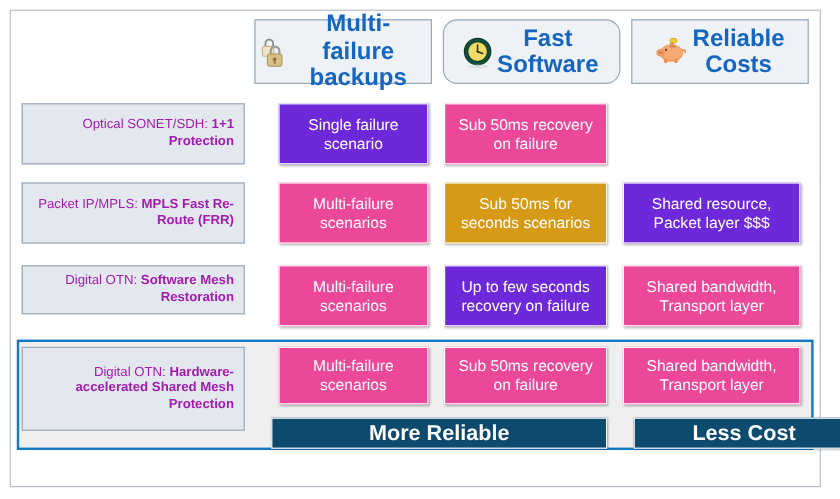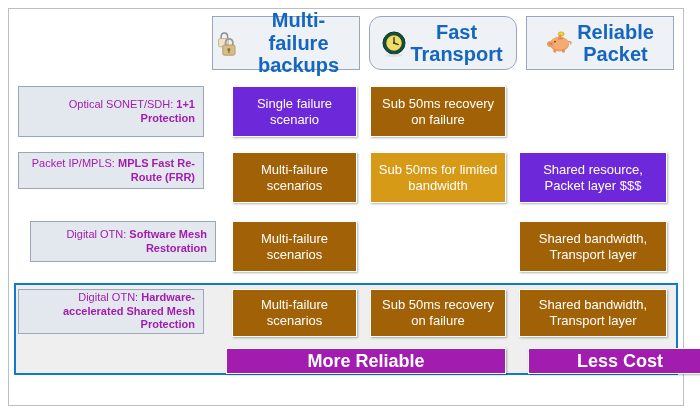--- a/index.html
+++ b/index.html
@@ -101,26 +101,26 @@
   .val {
     color: #ffffff;
     font-size: 13px;
     font-weight: normal;
     border: 1px solid rgba(255,255,255,0.85);
     box-shadow: 1px 1px 2px rgba(0,0,0,0.30);
     padding: 0 3px;
     line-height: 1.22;
   }
   .val.red   { background: #6d28d9; border-color: #ffffff; }
-  .val.green { background: #a16207; border-color: #ffffff; }
+  .val.green { background: #ec4899; border-color: #ffffff; }
   .val.gold  { background: #d79a16; border-color: #ffffff; }
 
   
   .banner {
-    background: #a21caf;
+    background: #0c4a6e;
     color: #ffffff;
     font-weight: bold;
     font-size: 18px;
     border: 1px solid #ffffff;
     box-shadow: 1px 1px 2px rgba(0,0,0,0.30);
   }
 
   
   .icon {
     flex: 0 0 auto;
@@ -169,21 +169,21 @@
             <circle cx="13" cy="15" r="8.4" fill="#e8cf4a" stroke="#0f4434" stroke-width="1.2"></circle>
             <circle cx="13" cy="15" r="7.0" fill="#f0dc6a"></circle>
             <line x1="13" y1="15" x2="13" y2="9.6" stroke="#3b3b1a" stroke-width="1.4" stroke-linecap="round"></line>
             <line x1="13" y1="15" x2="17.2" y2="16.6" stroke="#3b3b1a" stroke-width="1.4" stroke-linecap="round"></line>
             <circle cx="13" cy="15" r="1" fill="#3b3b1a"></circle>
             <ellipse cx="13" cy="27.4" rx="8.5" ry="1.6" fill="#cfd6dd" opacity="0.55"></ellipse>
           </svg>
         </span>
         <span class="hdr-text">
           <span>Fast</span><br>
-          <span>Transport</span>
+          <span>Software</span>
         </span>
       </span>
     </div>
 
     <div class="cell hdr" style="left:526px; top:16px; width:148px; height:54px;">
       <span class="hdr-inner">
         <span class="icon">
           <svg width="30" height="28" viewBox="0 0 30 28">
 
             <ellipse cx="17.2" cy="5.0" rx="3.0" ry="2.1" fill="#f3cf3a" stroke="#c9a317" stroke-width="0.7"></ellipse>
@@ -202,59 +202,62 @@
             <rect x="9.4" y="20.2" width="2.8" height="3.4" rx="1.2" fill="#e98c4c"></rect>
             <rect x="18.0" y="20.2" width="2.8" height="3.4" rx="1.2" fill="#e98c4c"></rect>
 
             <path d="M24.6 12.6 q3.0 -0.4 2.2 2.2" fill="none" stroke="#e98c4c" stroke-width="1.3" stroke-linecap="round"></path>
 
             <rect x="13.8" y="9.2" width="5.4" height="1.1" rx="0.5" fill="#c97a41"></rect>
           </svg>
         </span>
         <span class="hdr-text">
           <span>Reliable</span><br>
-          <span>Packet</span>
+          <span>Costs</span>
         </span>
       </span>
     </div>
 
     <div class="cell rowlabel" style="left:18px; top:86px; width:186px; height:51px;">
       <span><span>Optical SONET/SDH: </span><b>1+1 Protection</b></span>
     </div>
     <div class="cell val red" style="left:232px; top:86px; width:125px; height:51px;">
       <span>Single failure scenario</span>
     </div>
     <div class="cell val green" style="left:370px; top:86px; width:136px; height:51px;">
       <span>Sub 50ms recovery on failure</span>
     </div>
 
-    <div class="cell rowlabel" style="left:18px; top:152px; width:186px; height:37px;">
+    <div class="cell rowlabel" style="left:18px; top:152px; width:186px; height:51px;">
       <span><span>Packet IP/MPLS: </span><b>MPLS Fast Re-Route (FRR)</b></span>
     </div>
     <div class="cell val green" style="left:232px; top:152px; width:125px; height:51px;">
       <span>Multi-failure scenarios</span>
     </div>
     <div class="cell val gold" style="left:370px; top:152px; width:136px; height:51px;">
-      <span>Sub 50ms for limited bandwidth</span>
+      <span>Sub 50ms for seconds scenarios</span>
     </div>
     <div class="cell val red" style="left:519px; top:152px; width:148px; height:51px;">
       <span>Shared resource, Packet layer $$$</span>
     </div>
 
-    <div class="cell rowlabel" style="left:18px; top:221px; width:186px; height:41px;margin-left:12px;">
+    <div class="cell rowlabel" style="left:18px; top:221px; width:186px; height:41px;">
       <span><span>Digital OTN: </span><b>Software Mesh Restoration</b></span>
     </div>
     <div class="cell val green" style="left:232px; top:221px; width:125px; height:51px;">
       <span>Multi-failure scenarios</span>
     </div>
+    <div class="cell val red" style="left:370px; top:221px; width:136px; height:51px;">
+      <span>Up to few seconds recovery on failure</span>
+    </div>
     <div class="cell val green" style="left:519px; top:221px; width:148px; height:51px;">
       <span>Shared bandwidth, Transport layer</span>
     </div>
 
-    <div class="cell rowlabel" style="left:18px; top:289px; width:186px; height:45px;align-items:center;">
+    <div class="cell rowlabel" style="left:18px; top:289px; width:186px; height:70px;align-items:center;">
       <span><span>Digital OTN: </span><b>Hardware-accelerated Shared Mesh Protection</b></span>
     </div>
     <div class="cell val green" style="left:232px; top:289px; width:125px; height:48px;">
       <span>Multi-failure scenarios</span>
     </div>
     <div class="cell val green" style="left:370px; top:289px; width:136px; height:48px;">
       <span>Sub 50ms recovery on failure</span>
     </div>
     <div class="cell val green" style="left:519px; top:289px; width:148px; height:48px;">
       <span>Shared bandwidth, Transport layer</span>

